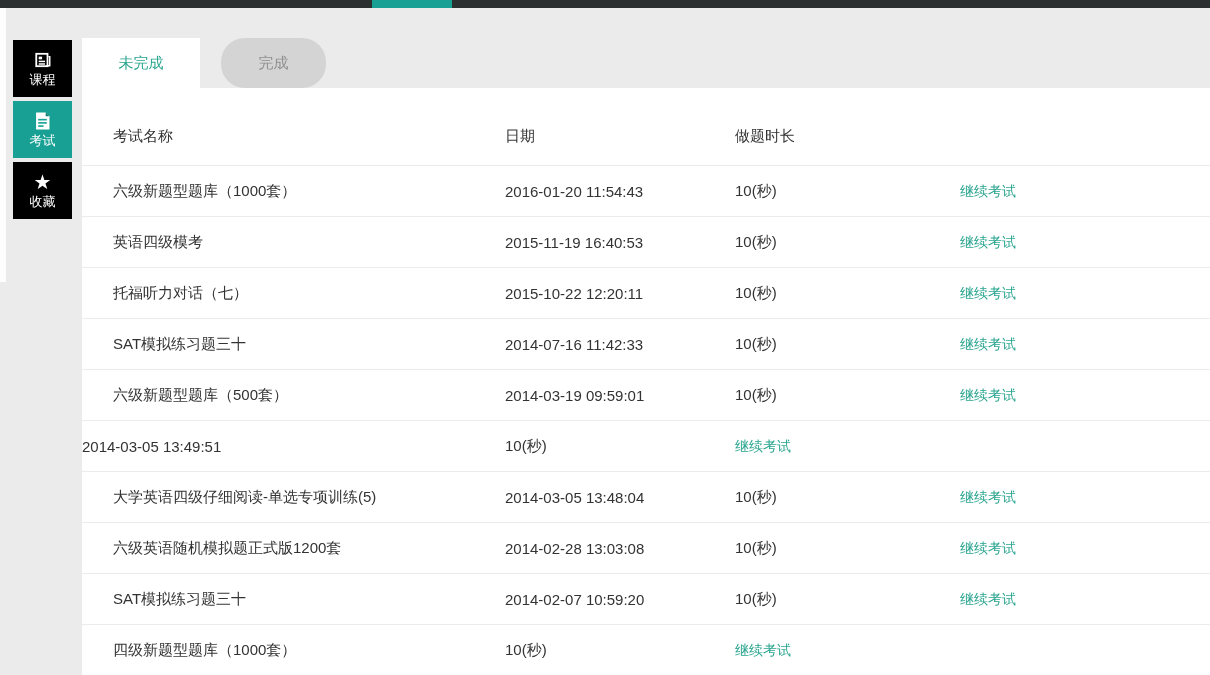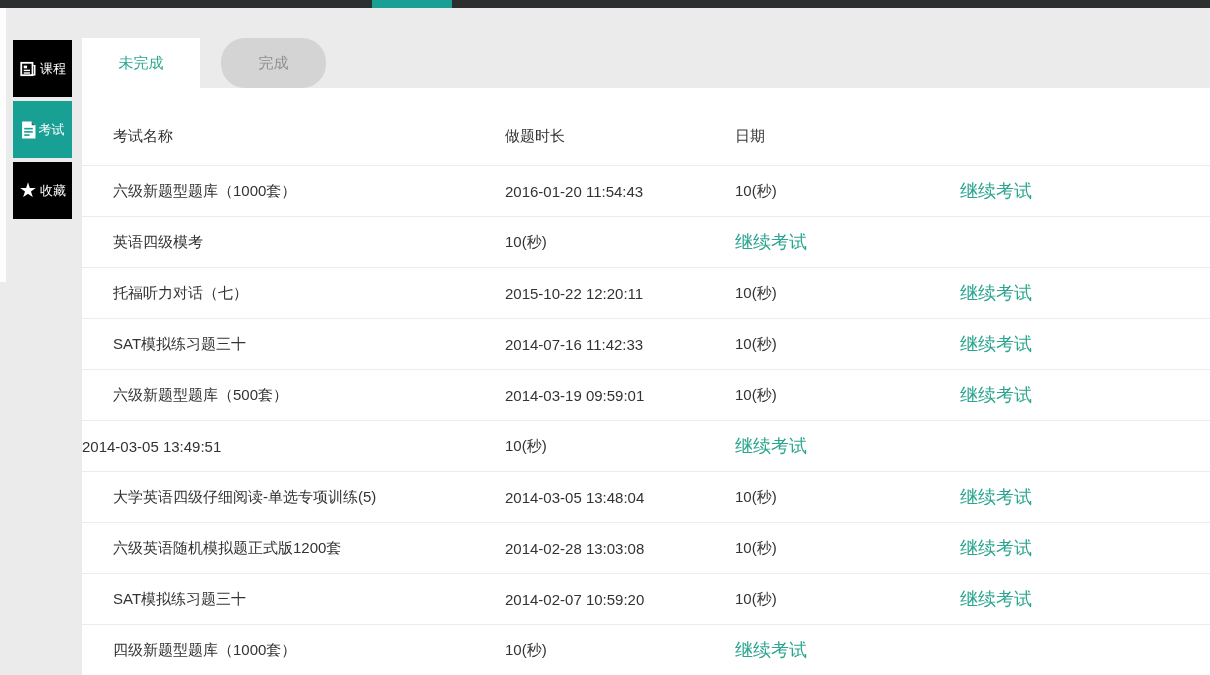--- a/index.html
+++ b/index.html
@@ -12,39 +12,39 @@
   body{width:1210px;height:675px;overflow:hidden;background:var(--page-bg);
        font-family:"Liberation Sans","DejaVu Sans",sans-serif;color:var(--text);}
   .screen{position:relative;width:1210px;height:675px;}
 
   .topbar{position:absolute;left:0;top:0;width:1210px;height:8px;background:var(--topbar-bg);}
   .topbar-indicator{position:absolute;left:372px;top:0;width:80px;height:8px;background:var(--accent);}
 
   .left-strip{position:absolute;left:0;top:8px;width:6px;height:274px;background:#fdfdfd;}
 
   .sidebar{position:absolute;left:13px;top:40px;width:59px;display:flex;flex-direction:column;gap:4px;}
-  .side-item{height:57px;background:var(--sidebar-bg);color:#fff;display:flex;flex-direction:row;
+  .side-item{height:57px;background:var(--sidebar-bg);color:#fff;display:flex;flex-direction:column;
              align-items:center;justify-content:center;gap:3px;cursor:pointer;}
   .side-item.active{background:var(--accent);}
   .side-label{font-size:13px;line-height:14px;}
   .side-icon{height:19px;display:flex;align-items:center;justify-content:center;}
   .star-glyph{font-size:20px;line-height:19px;color:#fff;}
 
   .tabs{position:absolute;left:82px;top:38px;display:flex;gap:21px;}
   .tab{height:50px;display:flex;align-items:center;justify-content:center;font-size:15px;cursor:pointer;}
   .tab.active{width:118px;background:var(--panel-bg);color:var(--accent-text);}
   .tab.inactive{width:105px;background:var(--tab-inactive-bg);color:var(--tab-inactive-text);border-radius:24px;}
 
   .panel{position:absolute;left:82px;top:88px;width:1128px;height:587px;background:var(--panel-bg);padding-top:20px;}
   .trow{display:grid;grid-template-columns:423px 230px 225px 1fr;align-items:center;}
   .thead-row{height:58px;border-bottom:1px solid var(--divider);}
   .body-row{height:51px;border-bottom:1px solid var(--divider);}
   .cell{font-size:15px;color:var(--text);white-space:nowrap;overflow:hidden;}
   .cell-first{padding-left:31px;}
-  .link{color:var(--accent-text);cursor:pointer;text-decoration:none;font-size:18px;margin-top:41px;}
+  .link{color:var(--accent-text);cursor:pointer;text-decoration:none;font-size:14px;margin-top:41px;}
 </style>
 </head>
 <body>
 
 <div class="screen">
 
   <div class="topbar">
     <div class="topbar-indicator"></div>
   </div>
 
@@ -89,33 +89,34 @@
     </div>
     <div class="tab inactive">
       <span>完成</span>
     </div>
   </div>
 
   <div class="panel">
 
     <div class="trow thead-row">
       <div class="cell cell-first">考试名称</div>
+      <div class="cell">日期</div>
       <div class="cell">做题时长</div>
-      <div class="cell">日期</div>
     </div>
 
     <div class="trow body-row">
       <div class="cell cell-first">六级新题型题库（1000套）</div>
       <div class="cell">2016-01-20 11:54:43</div>
       <div class="cell">10(秒)</div>
       <div class="cell"><a class="link">继续考试</a></div>
     </div>
 
     <div class="trow body-row">
       <div class="cell cell-first">英语四级模考</div>
+      <div class="cell">2015-11-19 16:40:53</div>
       <div class="cell">10(秒)</div>
       <div class="cell"><a class="link">继续考试</a></div>
     </div>
 
     <div class="trow body-row">
       <div class="cell cell-first">托福听力对话（七）</div>
       <div class="cell">2015-10-22 12:20:11</div>
       <div class="cell">10(秒)</div>
       <div class="cell"><a class="link">继续考试</a></div>
     </div>

